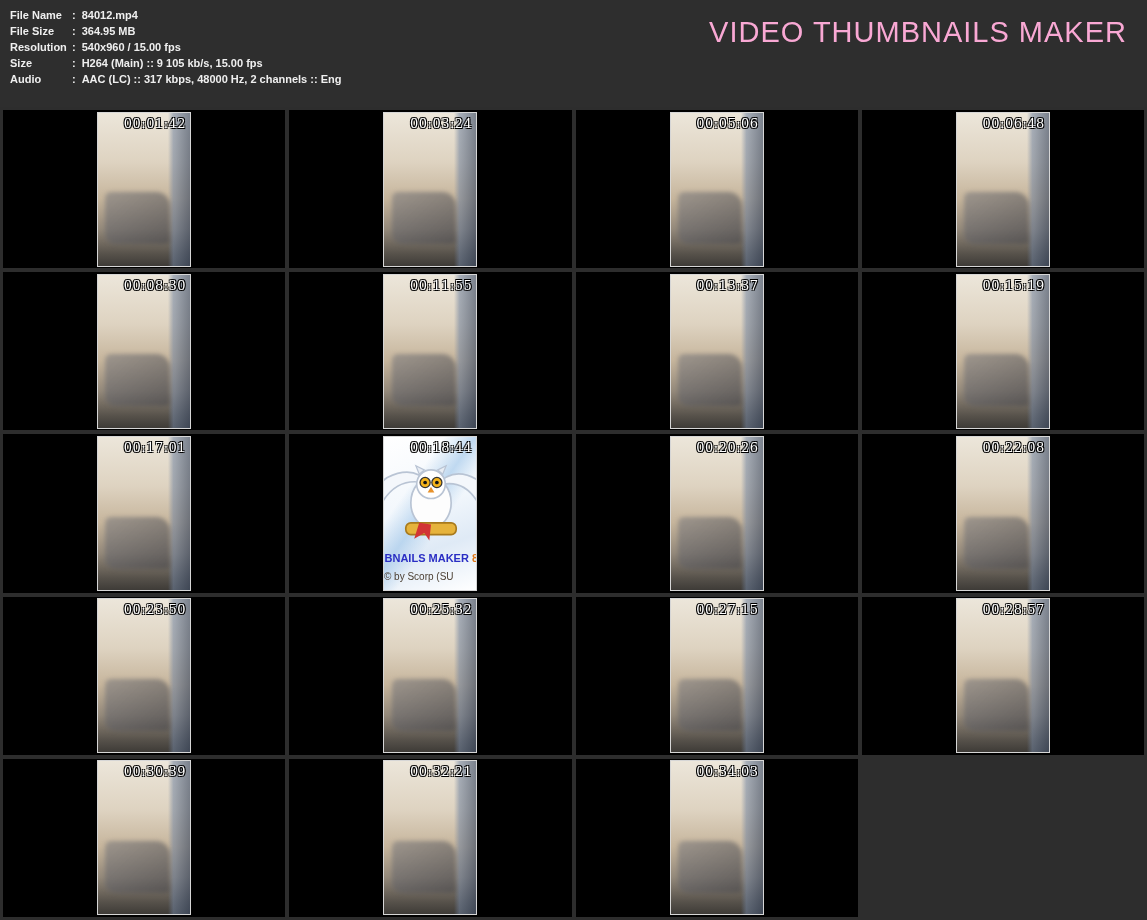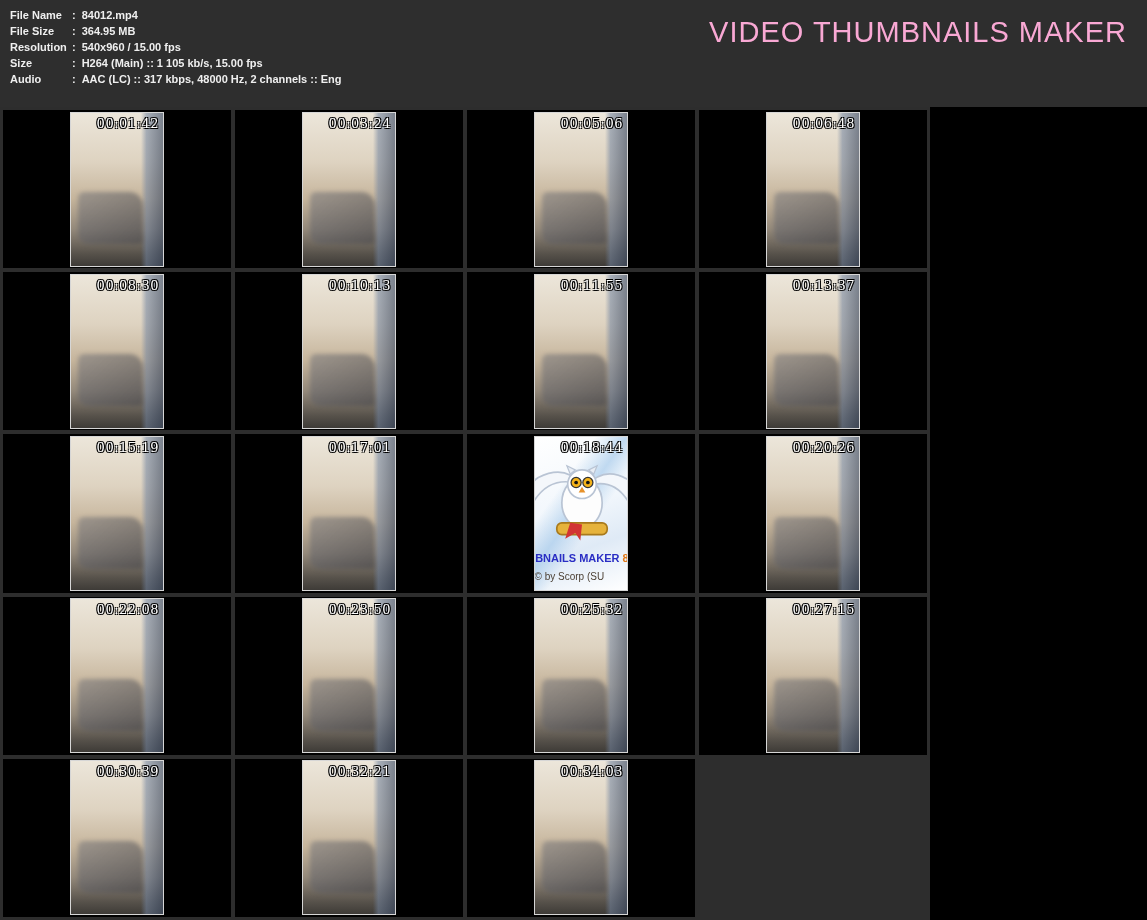--- a/index.html
+++ b/index.html
@@ -46,21 +46,21 @@
     font-size: 14px;
     color: #777777;
     margin-top: -3px;
     padding-right: 3px;
   }
   
   .grid {
     position: absolute;
     top: 107px;
     left: 0;
-    width: 930px;
+    width: 1147px;
     height: 813px;
     box-sizing: border-box;
     border: 3px solid #2d2d2d;
     background: #2d2d2d;
     display: grid;
     grid-template-columns: repeat(4, 1fr);
     grid-template-rows: repeat(5, 1fr);
     gap: 4px;
   }
   .cell {
@@ -146,21 +146,21 @@
   <div class="meta-row">
     <span class="meta-label">File Size</span><span class="meta-sep">:</span><span class="meta-value">364.95 MB</span>
   </div>
 
   <div class="meta-row">
     <span class="meta-label">Resolution</span><span class="meta-sep">:</span><span class="meta-value">540x960 / 15.00 fps</span>
   </div>
 
 
   <div class="meta-row">
-    <span class="meta-label">Size</span><span class="meta-sep">:</span><span class="meta-value">H264 (Main) :: 1 105 kb/s, 15.00 fps</span>
+    <span class="meta-label">Size</span><span class="meta-sep">:</span><span class="meta-value">H264 (Main) :: 9 105 kb/s, 15.00 fps</span>
   </div>
 
   <div class="meta-row">
     <span class="meta-label">Audio</span><span class="meta-sep">:</span><span class="meta-value">AAC (LC) :: 317 kbps, 48000 Hz, 2 channels :: Eng</span>
   </div>
 </div>
     <div class="watermark">
       <div class="watermark-title">VIDEO THUMBNAILS MAKER</div>
     </div>
   </div>
@@ -189,25 +189,20 @@
       <span class="timestamp">00:06:48</span>
     </div>
   </div>
 
   <div class="cell">
     <div class="thumb frame">
       <span class="timestamp">00:08:30</span>
     </div>
   </div>
 
-  <div class="cell">
-    <div class="thumb frame">
-      <span class="timestamp">00:10:13</span>
-    </div>
-  </div>
 
   <div class="cell">
     <div class="thumb frame">
       <span class="timestamp">00:11:55</span>
     </div>
   </div>
 
   <div class="cell">
     <div class="thumb frame">
       <span class="timestamp">00:13:37</span>
@@ -273,20 +268,25 @@
       <span class="timestamp">00:25:32</span>
     </div>
   </div>
 
   <div class="cell">
     <div class="thumb frame">
       <span class="timestamp">00:27:15</span>
     </div>
   </div>
 
+  <div class="cell">
+    <div class="thumb frame">
+      <span class="timestamp">00:28:57</span>
+    </div>
+  </div>
 
   <div class="cell">
     <div class="thumb frame">
       <span class="timestamp">00:30:39</span>
     </div>
   </div>
 
   <div class="cell">
     <div class="thumb frame">
       <span class="timestamp">00:32:21</span>

